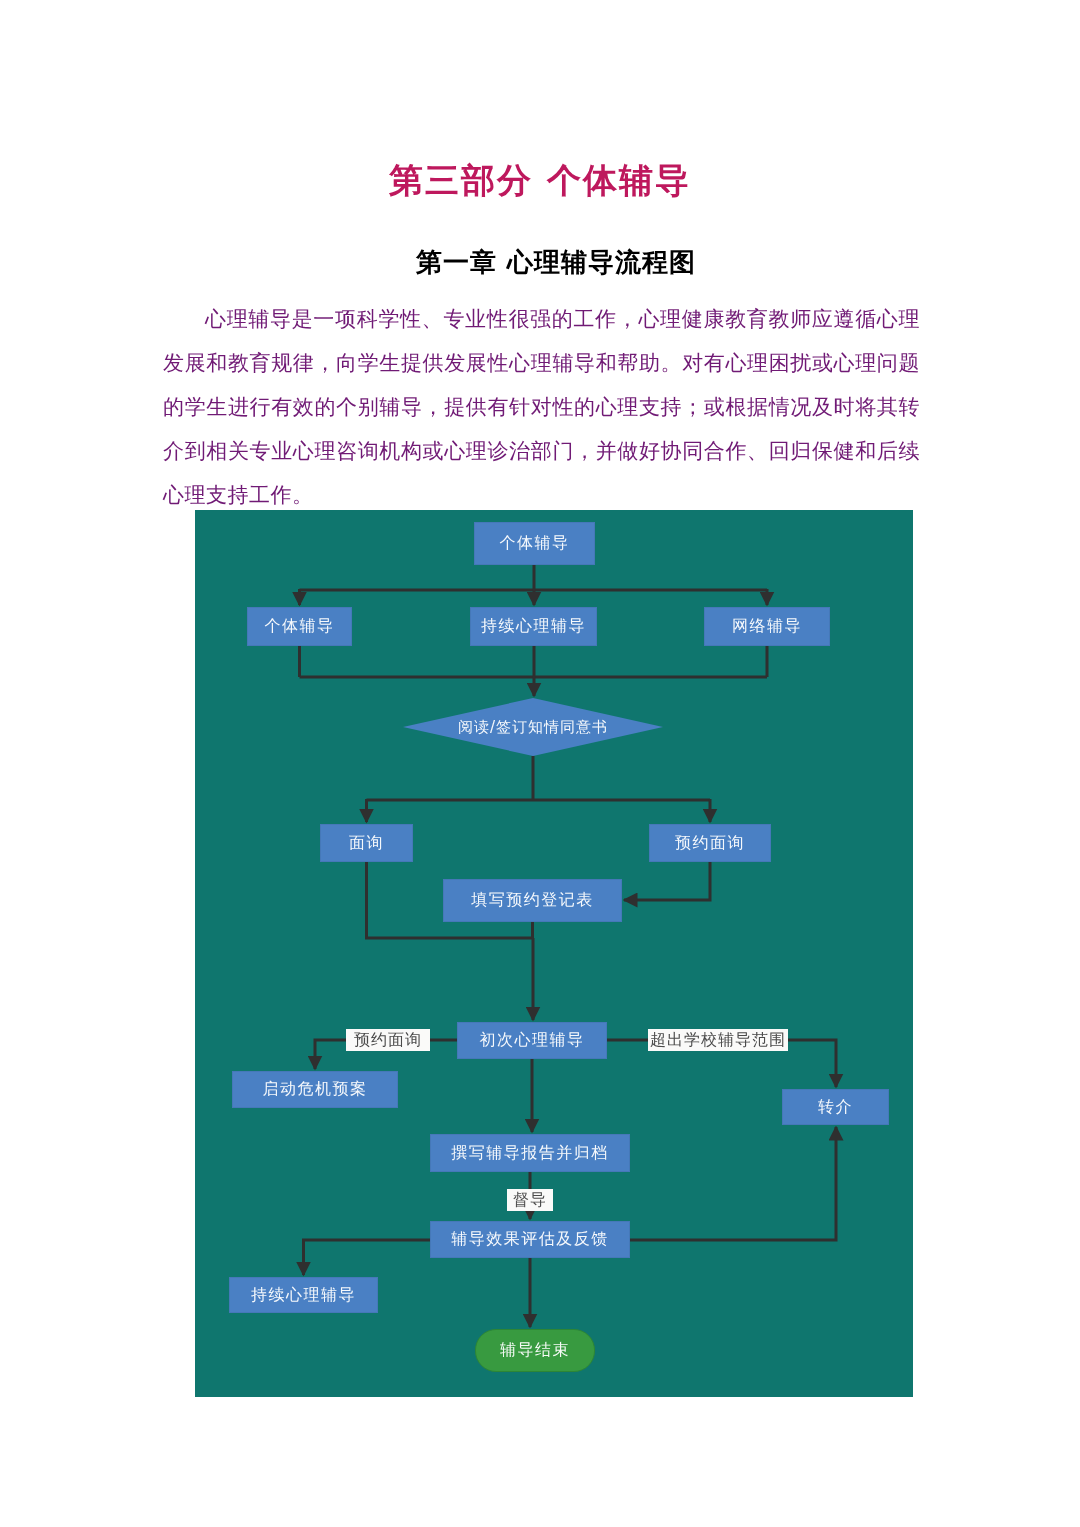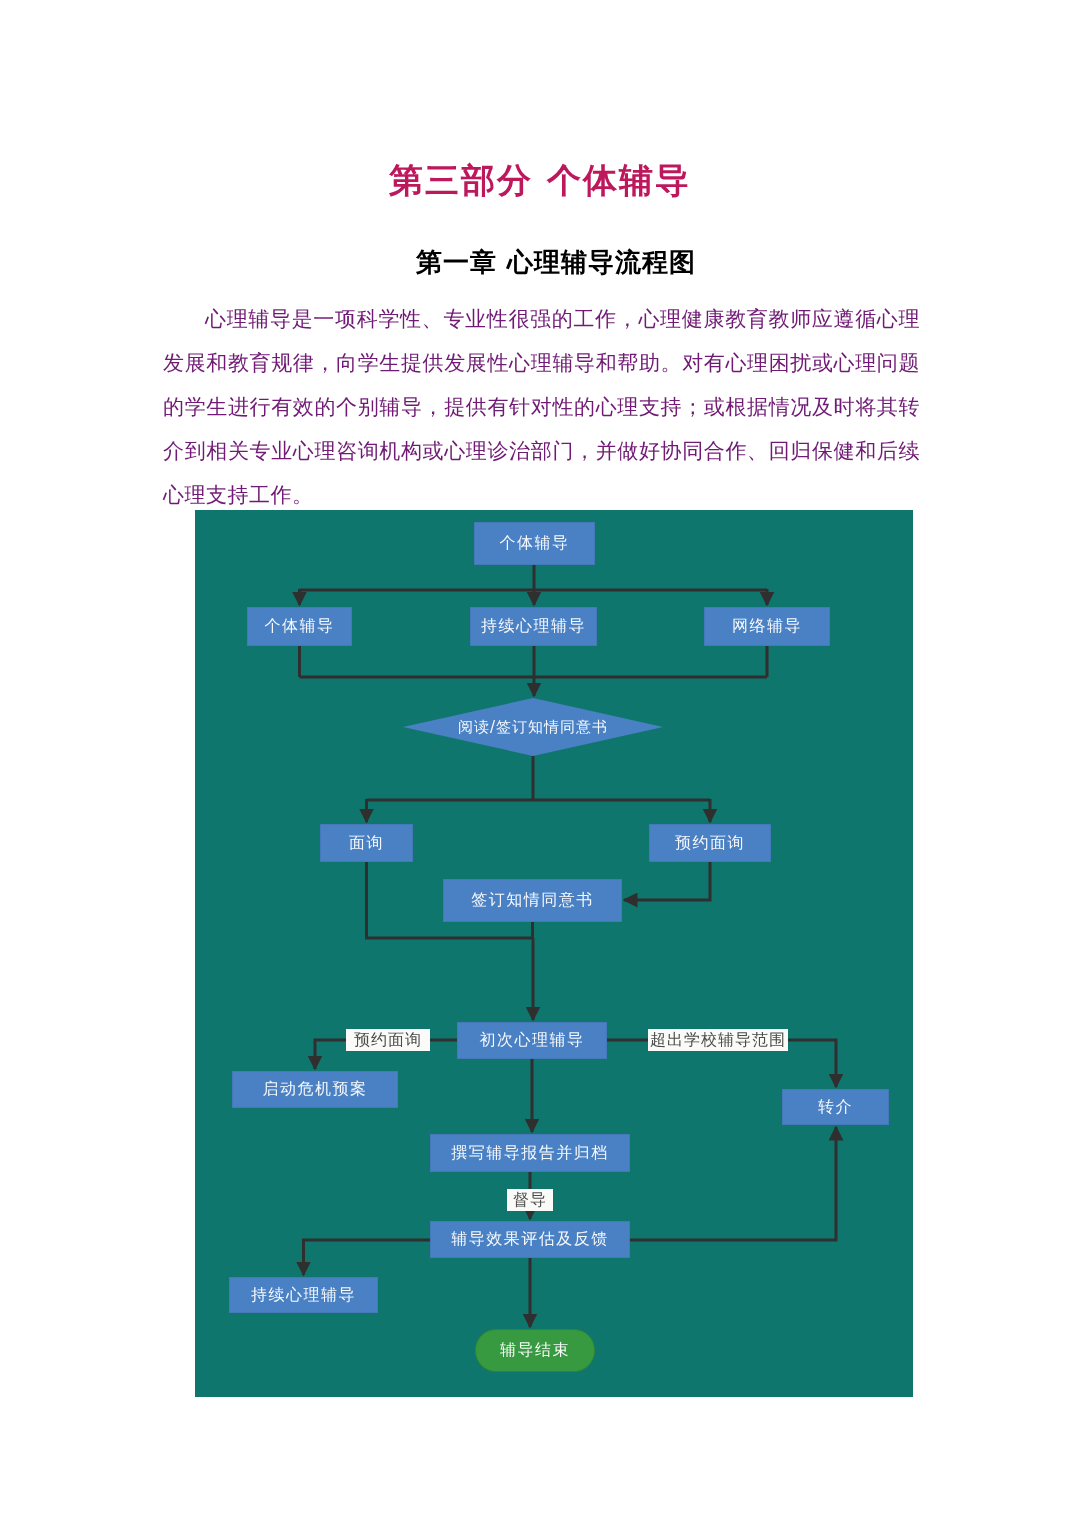--- a/index.html
+++ b/index.html
@@ -119,21 +119,21 @@
     <div class="node" style="left:275px;top:97px;width:127px;height:39px;">持续心理辅导</div>
 
     <div class="node" style="left:509px;top:97px;width:126px;height:39px;">网络辅导</div>
 
     <div class="diamond-label" style="left:208px;top:202px;width:260px;height:30px;">阅读/签订知情同意书</div>
 
     <div class="node" style="left:125px;top:314px;width:93px;height:38px;">面询</div>
 
     <div class="node" style="left:454px;top:314px;width:122px;height:38px;">预约面询</div>
 
-    <div class="node" style="left:248px;top:369px;width:179px;height:43px;">签订知情同意书</div>
+    <div class="node" style="left:248px;top:369px;width:179px;height:43px;">填写预约登记表</div>
 
     <div class="node" style="left:262px;top:512px;width:150px;height:37px;">初次心理辅导</div>
 
     <div class="node" style="left:37px;top:561px;width:166px;height:37px;">启动危机预案</div>
 
     <div class="node" style="left:587px;top:579px;width:107px;height:36px;">转介</div>
 
     <div class="node" style="left:235px;top:711px;width:200px;height:37px;">辅导效果评估及反馈</div>
 
     <div class="node" style="left:235px;top:624px;width:200px;height:38px;">撰写辅导报告并归档</div>

